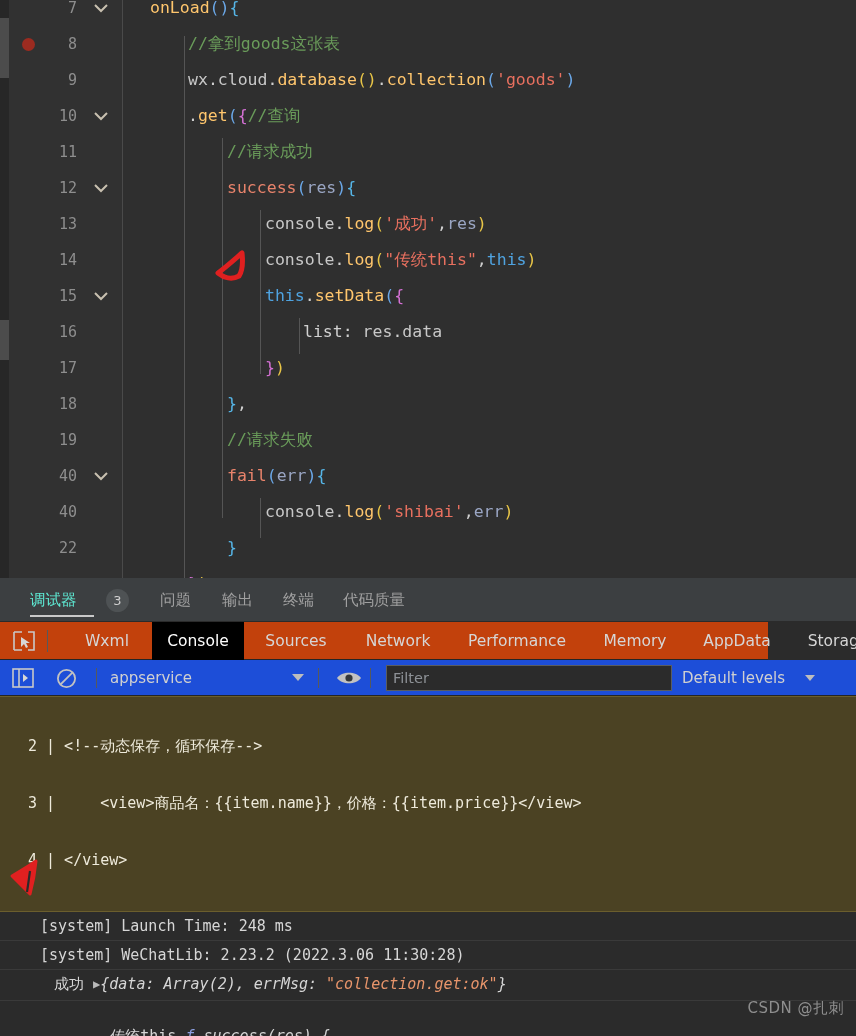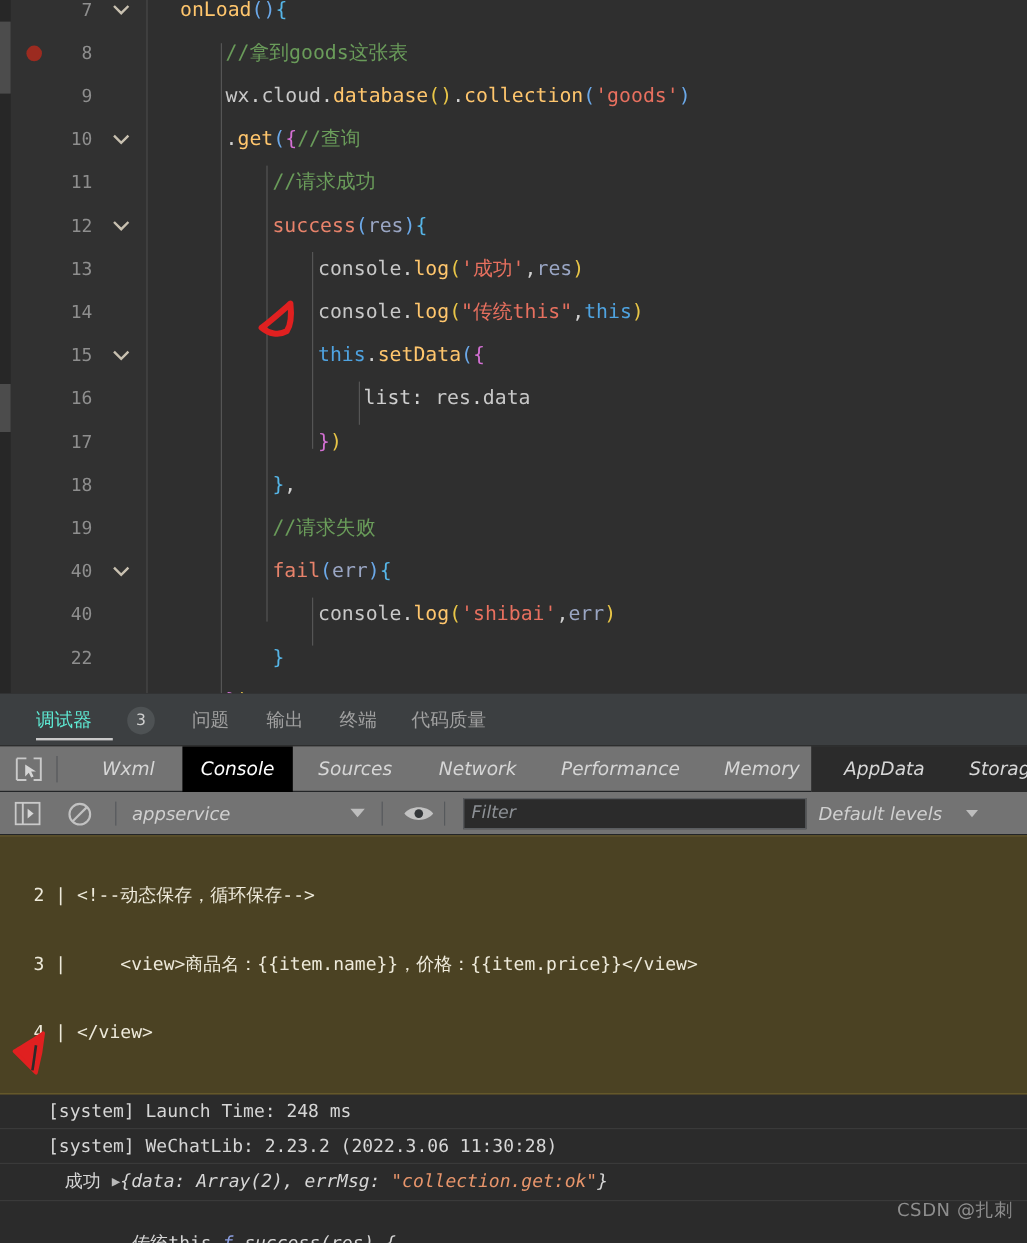--- a/index.html
+++ b/index.html
@@ -104,41 +104,41 @@
     height: 2px; background: #c9c9c9;
   }
   .badge3 {
     position: absolute; top: 11px; width: 23px; height: 23px;
     border-radius: 50%; background: #4e5254; color: #cfcfcf;
     font-size: 13px; line-height: 23px; text-align: center;
     font-family: "DejaVu Sans", "Liberation Sans", sans-serif;
   }
 
   .dt-tabbar {
-    position: absolute; left: 0; top: 44px; width: 676px; height: 38px;
-    background: #737373; border-bottom: 1px solid #232527; font-style: italic;
+    position: absolute; left: 0; top: 44px; width: 768px; height: 38px;
+    background: #c2410c; border-bottom: 1px solid #232527;
   }
   .picker-icon {
     position: absolute; left: 12px; top: 8px; width: 24px; height: 22px;
     cursor: pointer;
   }
   .tabbar-sep {
     position: absolute; left: 47px; top: 8px; width: 1px; height: 22px;
     background: #56595c;
   }
   .dt-tab {
     position: absolute; top: 0; height: 38px; line-height: 38px;
     font-family: "DejaVu Sans", "Liberation Sans", sans-serif;
     font-size: 15.5px; color: #d6d6d6; cursor: pointer; text-align: center;
   }
   .dt-tab.active { background: #000; color: #ffffff; }
 
   .dt-ctlbar {
     position: absolute; left: 0; top: 82px; width: 856px; height: 36px;
-    background: #737373; border-bottom: 1px solid #232527; font-style: italic;
+    background: #1d4ed8; border-bottom: 1px solid #232527;
   }
   .ctl-ico { position: absolute; top: 8px; cursor: pointer; }
   .ctl-sep {
     position: absolute; top: 8px; width: 1px; height: 20px; background: #56595c;
   }
   .ctx-sel {
     position: absolute; left: 110px; top: 0; width: 205px; height: 36px;
     line-height: 36px; color: #d0d0d0; font-size: 15px;
     font-family: "DejaVu Sans", "Liberation Sans", sans-serif; cursor: pointer;
   }

